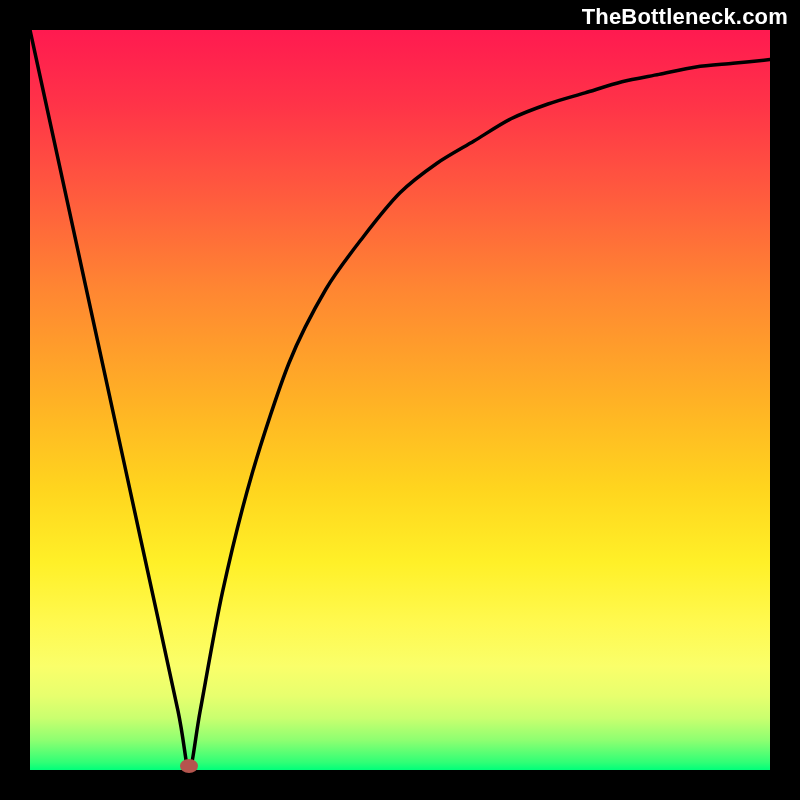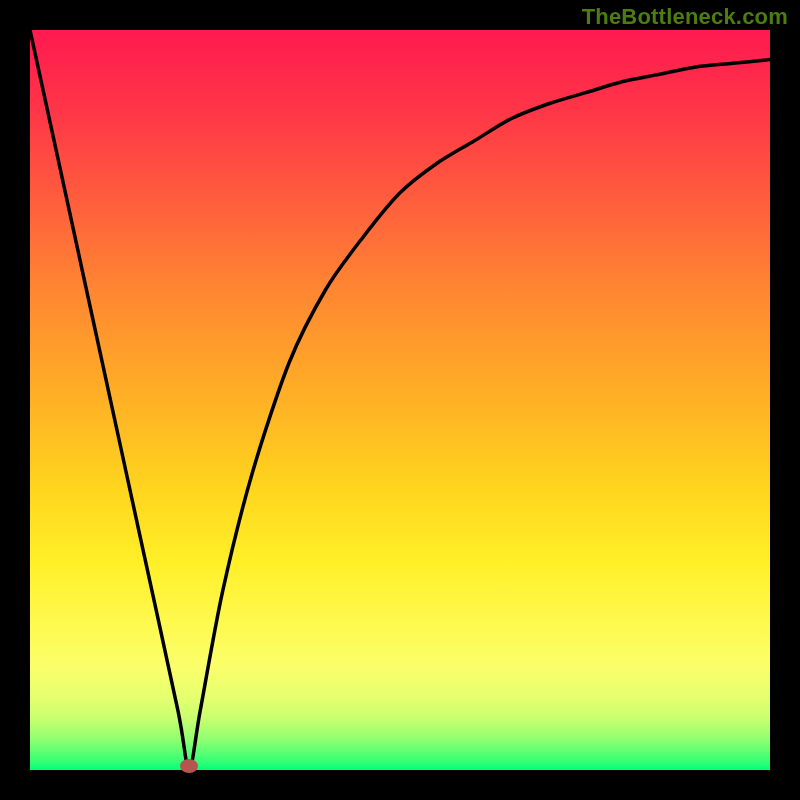--- a/index.html
+++ b/index.html
@@ -10,21 +10,21 @@
     height: 800px;
     background: #000;
   }
   .watermark {
     position: absolute;
     top: 4px;
     right: 12px;
     font-family: Arial, Helvetica, sans-serif;
     font-size: 22px;
     font-weight: 600;
-    color: #4d7c0f;
+    color: #ffffff;
     letter-spacing: 0.2px;
   }
   .plot {
     position: absolute;
     left: 30px;
     top: 30px;
     width: 740px;
     height: 740px;
   }
   .gradient {

